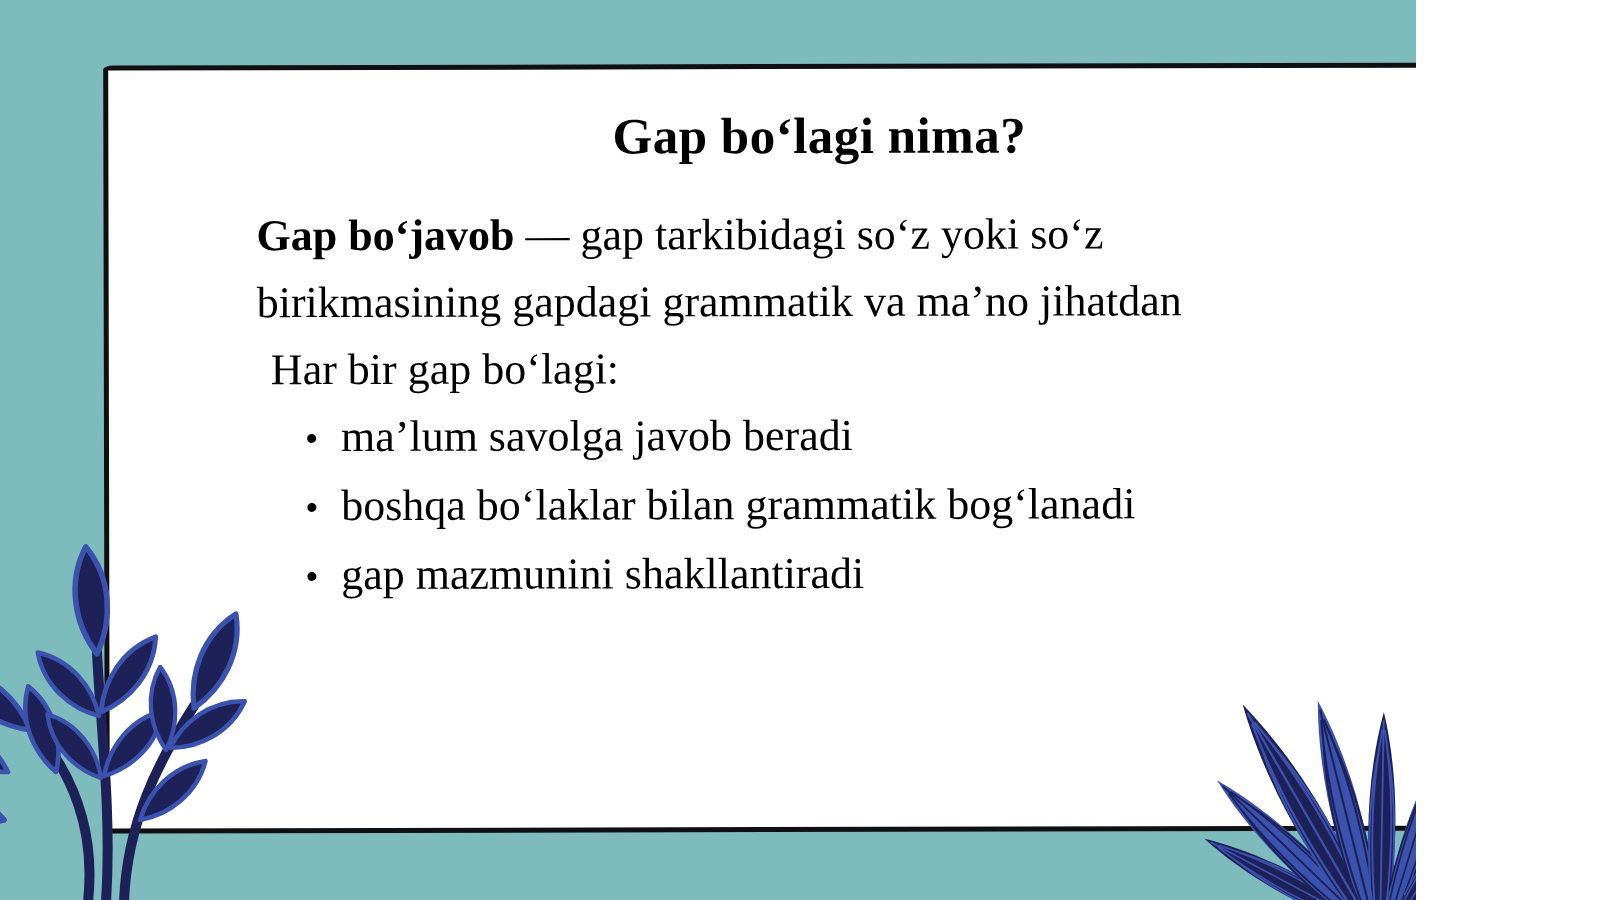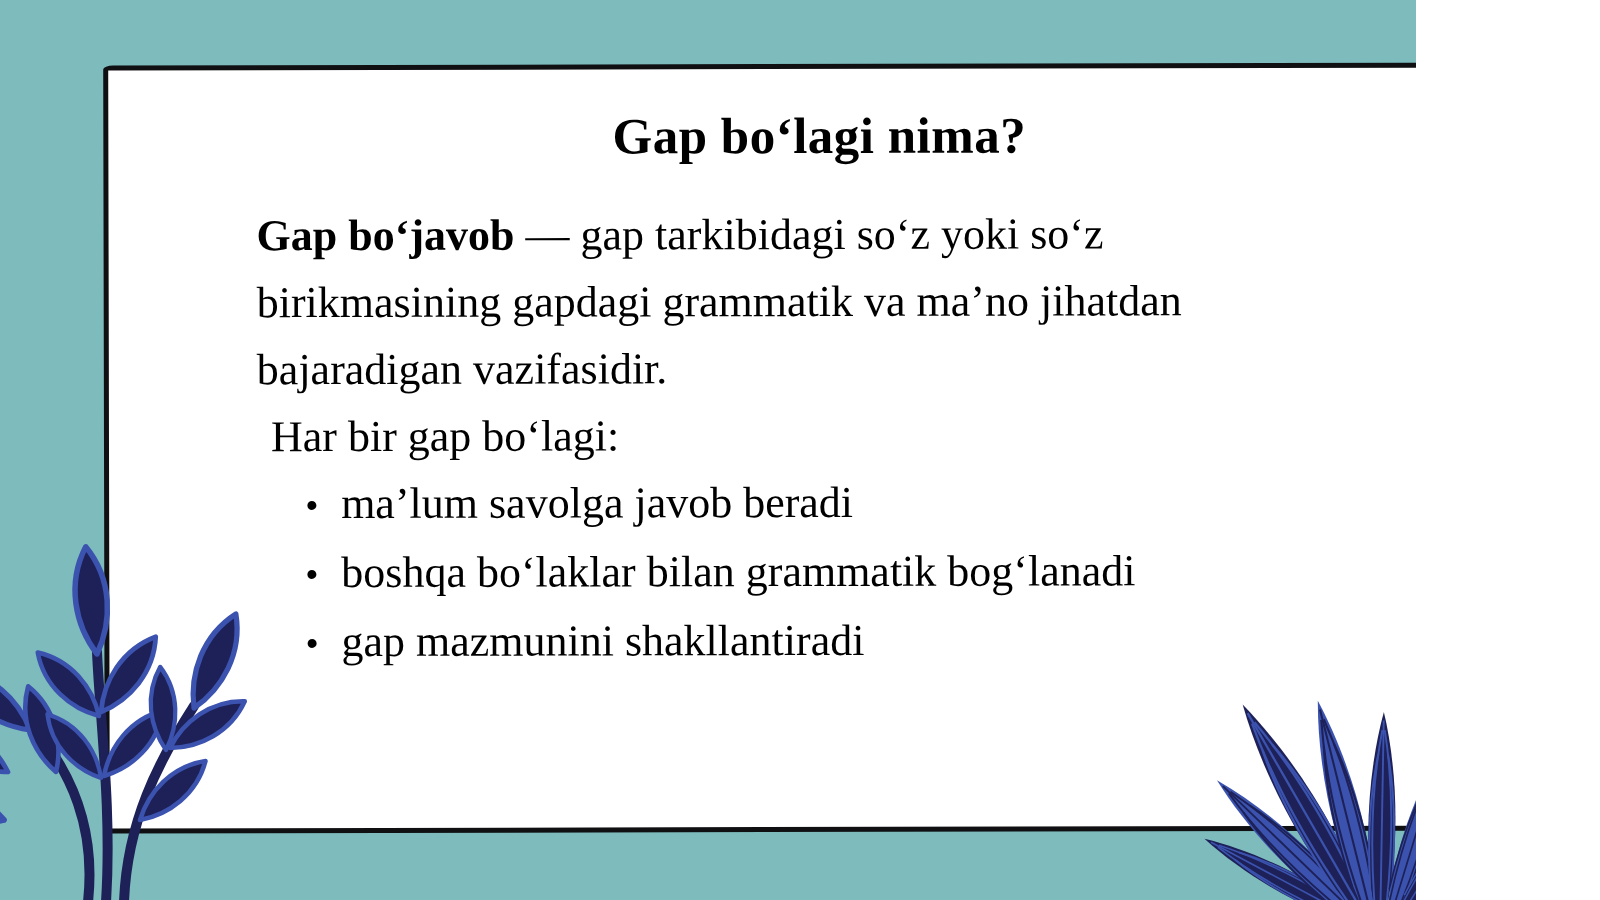--- a/index.html
+++ b/index.html
@@ -48,21 +48,21 @@
 </style>
 </head>
 <body>
 
 <div class="stage">
 
   <div class="card">
     <h1 class="title">Gap bo‘lagi nima?</h1>
 
     <div class="body">
-      <p class="para"><strong>Gap bo‘javob</strong><span> — gap tarkibidagi so‘z yoki so‘z</span><br><span>birikmasining gapdagi grammatik va ma’no jihatdan</span><br><span>bajaradigan vazifasidir.</span></p>
+      <p class="para"><strong>Gap bo‘javob</strong><span> — gap tarkibidagi so‘z yoki so‘z</span><br><span>birikmasining gapdagi grammatik va ma’no jihatdan</span><br></p>
 
       <p class="subhead">Har bir gap bo‘lagi:</p>
 
       <ul class="bullets">
         <li class="bullet">
           <span class="dot">•</span>
           <span>ma’lum savolga javob beradi</span>
         </li>
         <li class="bullet">
           <span class="dot">•</span>

